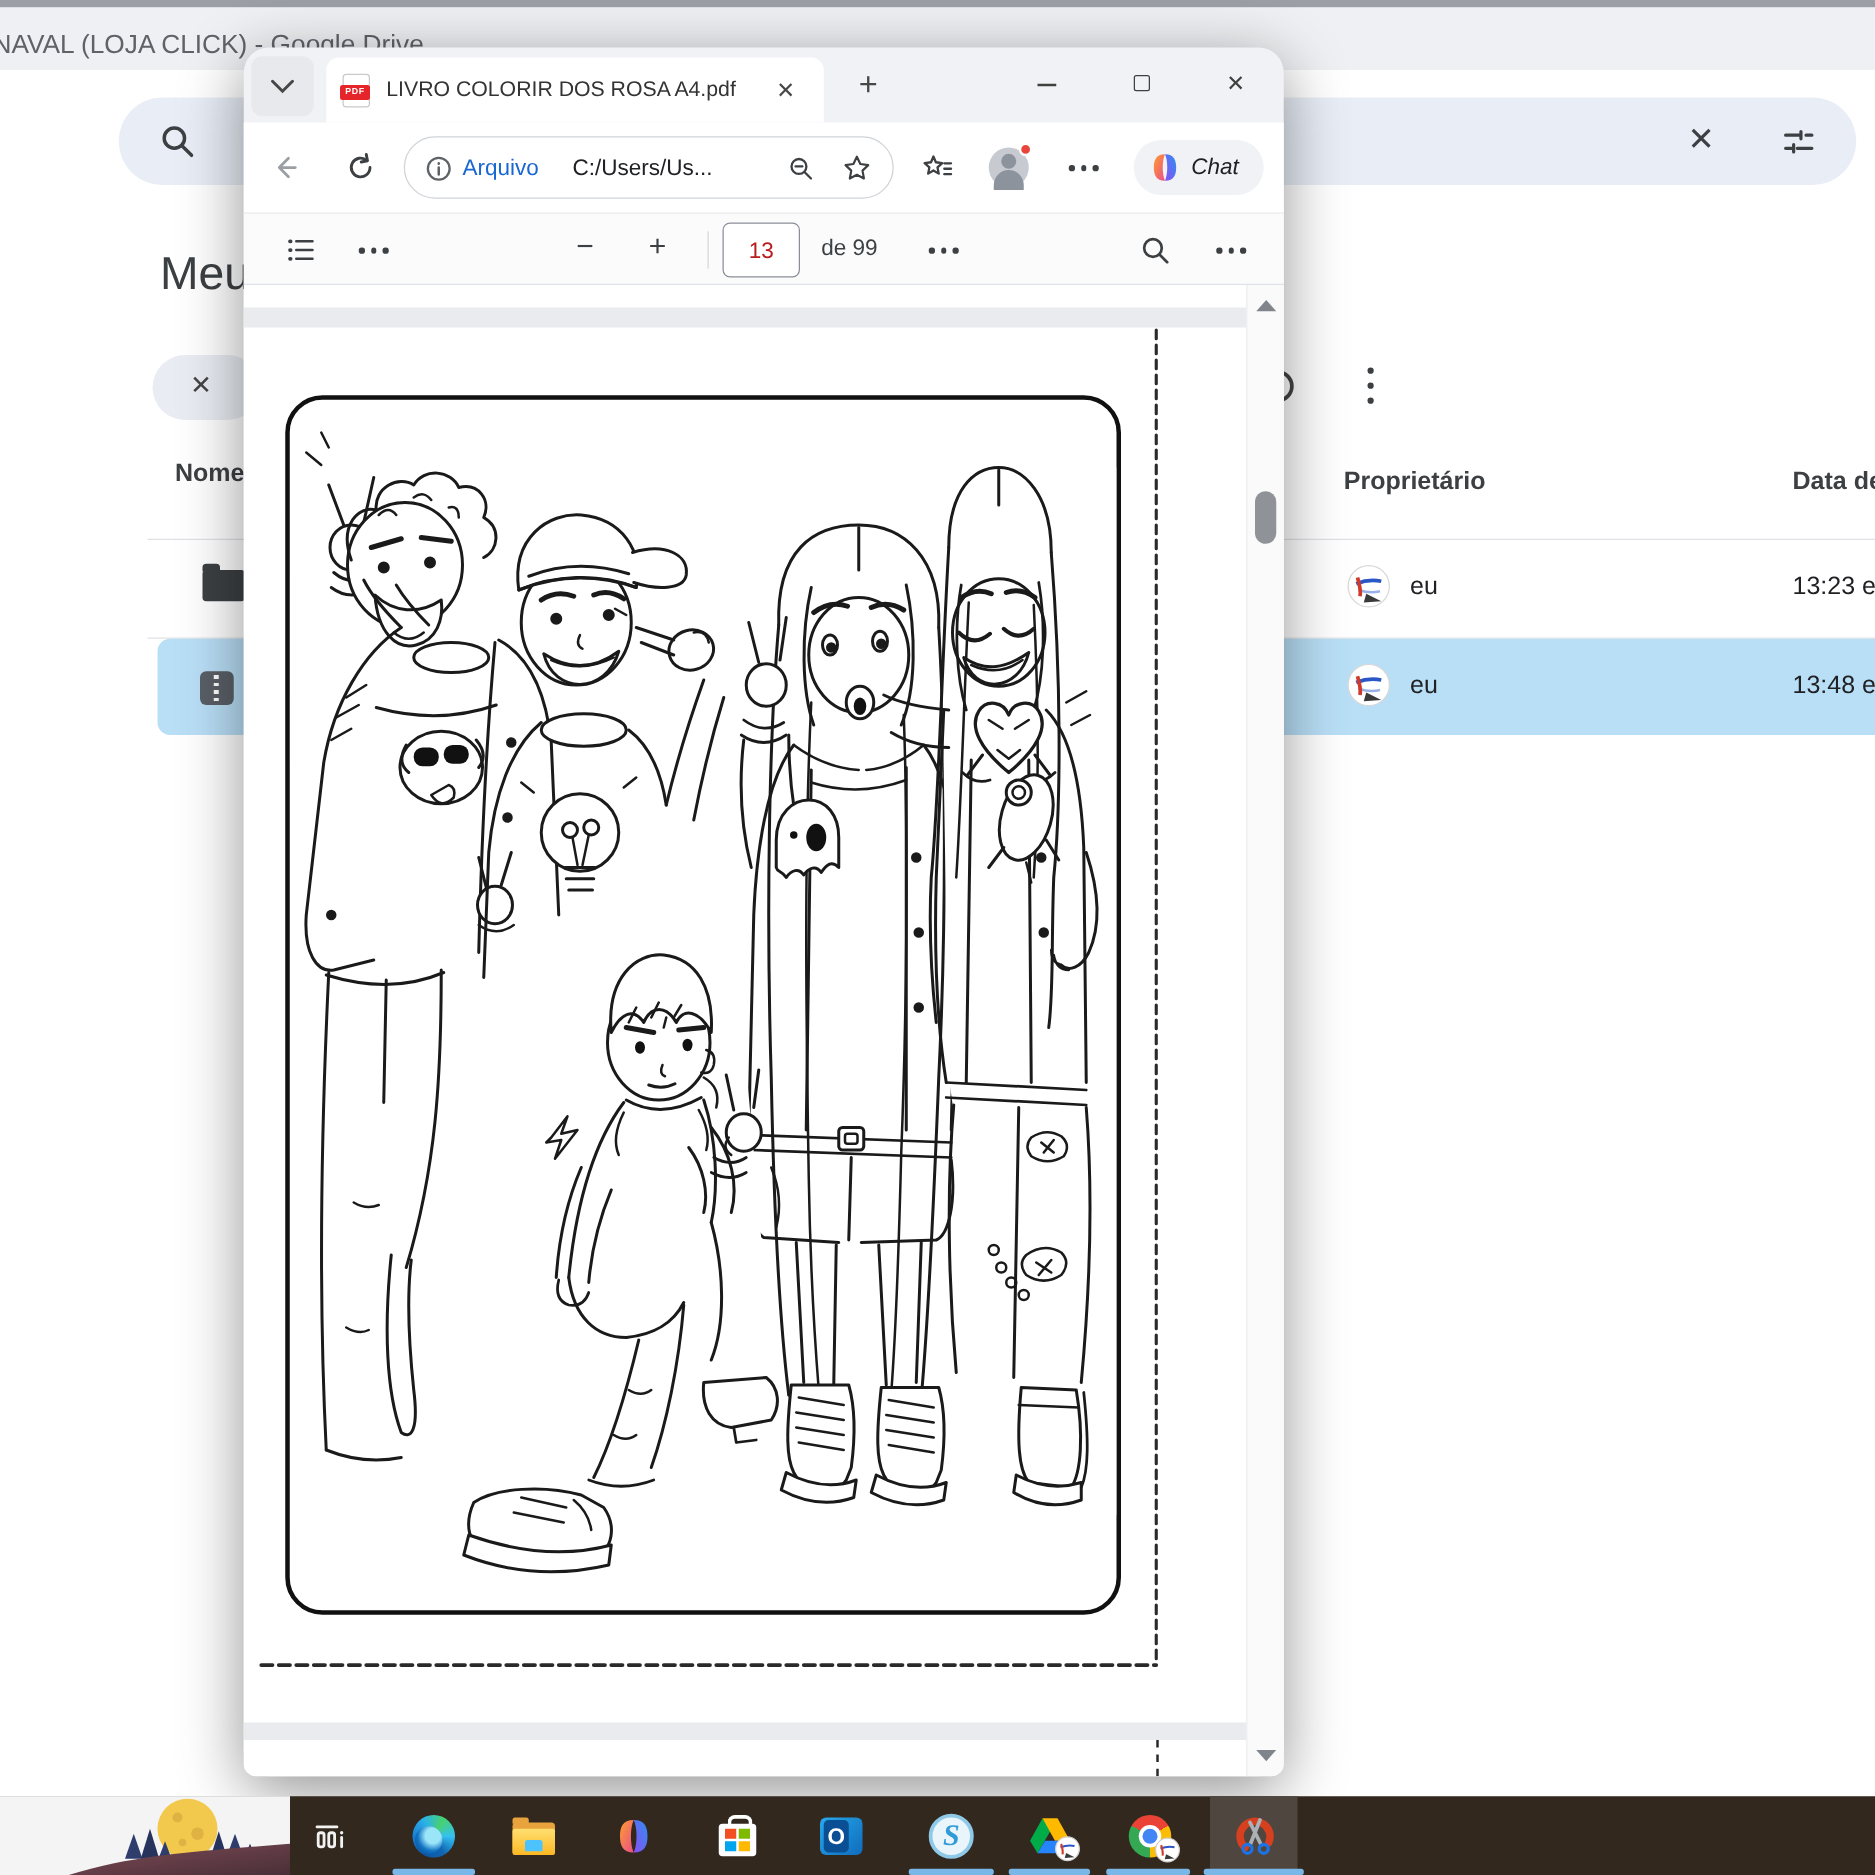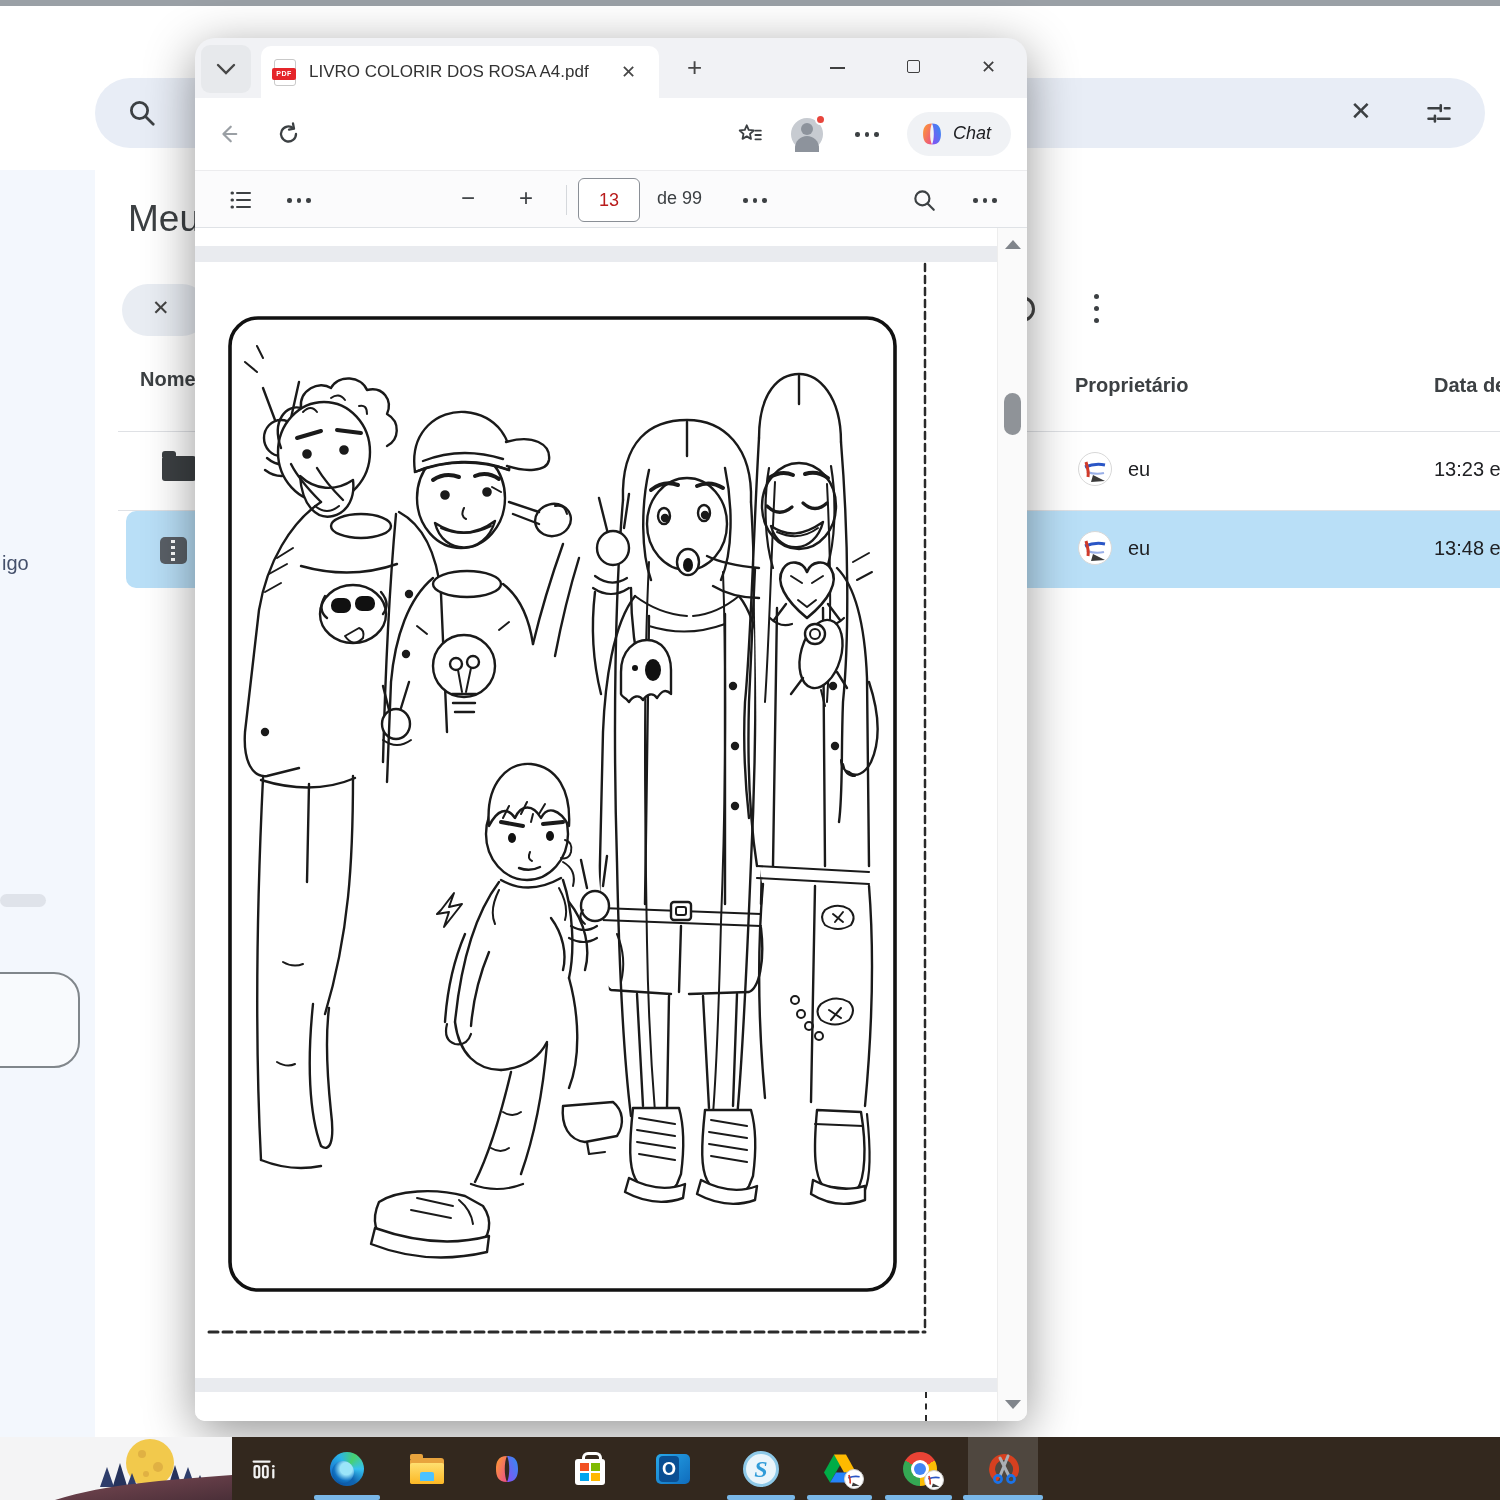--- a/index.html
+++ b/index.html
@@ -124,38 +124,36 @@
   #folder-front { position:absolute; left:0; top:5px; width:34px; height:21px; border-radius:2px;
     background:linear-gradient(#ffdf70,#fcb825); }
   #folder-slot { position:absolute; left:10px; top:14px; width:14px; height:9px; background:#4cc2ff; border-radius:2px 2px 0 0; }
 </style>
 </head>
 <body>
 
 <div id="stage">
 
   <div class="abs" id="bg-top-edge"></div>
+  <div class="abs" id="bg-titlebar">
+    <div class="abs" id="bg-title">NAVAL (LOJA CLICK) - Google Drive</div>
+  </div>
 
   <div class="abs" id="drive">
     <div class="abs" id="drive-search">
       <svg class="abs mag" width="30" height="30" viewBox="0 0 24 24">
           <circle cx="10" cy="10" r="6.5" fill="none" stroke="#3c4043" stroke-width="2.2"></circle>
           <path d="M15 15 L21 21" stroke="#3c4043" stroke-width="2.2" stroke-linecap="round"></path>
         </svg>
       <div class="abs" id="search-clear">✕</div>
       <svg class="abs" id="search-tune" width="28" height="28" viewBox="0 0 24 24" stroke="#3c4043" stroke-width="2.2" stroke-linecap="round">
           <path d="M3 7 h10 M17 7 h4 M13.5 4.5 v5 M3 16 h4 M11 16 h10 M8.5 13.5 v5"></path>
         </svg>
     </div>
 
-    <div class="abs" id="drive-sidebar">
-      <div class="abs" id="sidebar-frag">igo</div>
-      <div class="abs" id="storage-bar"></div>
-      <div class="abs" id="buy-btn"></div>
-    </div>
 
     <div class="abs" id="drive-heading">Meu Drive</div>
 
     <div class="abs" id="filter-chip">
       <span class="abs">✕</span>
     </div>
     <div class="abs" id="row-actions-circle"></div>
     <div class="abs" id="row-actions-kebab">
       <i class="kebab-v" style="top:0"></i>
         <i class="kebab-v" style="top:12px"></i>
@@ -224,20 +222,35 @@
     </div>
 
     <div class="abs" id="toolbar">
       <svg class="abs" style="left:22px; top:25px;" width="22" height="22" viewBox="0 0 24 24">
           <path d="M15 4 L7 12 L15 20 M7 12 H21" fill="none" stroke="#9a9fa4" stroke-width="2.4" stroke-linecap="round" stroke-linejoin="round"></path>
         </svg>
       <svg class="abs" style="left:82px; top:24px;" width="24" height="24" viewBox="0 0 24 24">
           <path d="M19 12 a7.5 7.5 0 1 1 -2.6 -5.7" fill="none" stroke="#3c4043" stroke-width="2.3" stroke-linecap="round"></path>
           <path d="M16 1.5 L17 6.6 L12 7.6" fill="none" stroke="#3c4043" stroke-width="2.3" stroke-linecap="round" stroke-linejoin="round"></path>
         </svg>
+      <div class="abs" id="addr-pill">
+        <svg class="abs" style="left:16px; top:14px;" width="22" height="22" viewBox="0 0 24 24">
+            <circle cx="12" cy="12" r="9.5" fill="none" stroke="#5f6368" stroke-width="2"></circle>
+            <path d="M12 7.2 v.4 M12 11 v6" stroke="#5f6368" stroke-width="2.2" stroke-linecap="round"></path>
+          </svg>
+        <span class="abs" id="addr-scheme">Arquivo</span>
+        <span class="abs" id="addr-path">C:/Users/Us...</span>
+        <svg class="abs" style="left:306px; top:14px;" width="22" height="22" viewBox="0 0 24 24">
+            <circle cx="10" cy="10" r="6.5" fill="none" stroke="#3c4043" stroke-width="2"></circle>
+            <path d="M7 10 h6 M15 15 L20.5 20.5" stroke="#3c4043" stroke-width="2" stroke-linecap="round"></path>
+          </svg>
+        <svg class="abs" style="left:350px; top:13px;" width="23" height="23" viewBox="0 0 24 24">
+            <path d="M12 2.5 L14.9 8.6 L21.5 9.5 L16.7 14.1 L17.9 20.7 L12 17.5 L6.1 20.7 L7.3 14.1 L2.5 9.5 L9.1 8.6 Z" fill="none" stroke="#3c4043" stroke-width="1.8" stroke-linejoin="round"></path>
+          </svg>
+      </div>
       <svg class="abs" style="left:542px; top:24px;" width="26" height="26" viewBox="0 0 24 24">
           <path d="M9 3 L10.8 7.2 L15.5 7.8 L12 11 L12.9 15.6 L9 13.3 L5.1 15.6 L6 11 L2.5 7.8 L7.2 7.2 Z" fill="none" stroke="#3c4043" stroke-width="1.7" stroke-linejoin="round"></path>
           <path d="M17 8 h5 M17 12 h5 M17 16 h5" stroke="#3c4043" stroke-width="1.7" stroke-linecap="round"></path>
         </svg>
       <div class="abs" id="avatar-btn"></div>
       <div class="abs" id="avatar-dot"></div>
       <div class="abs dots-h" style="left:660px; top:34px;">
           <i></i>
           <i></i>
           <i></i>

